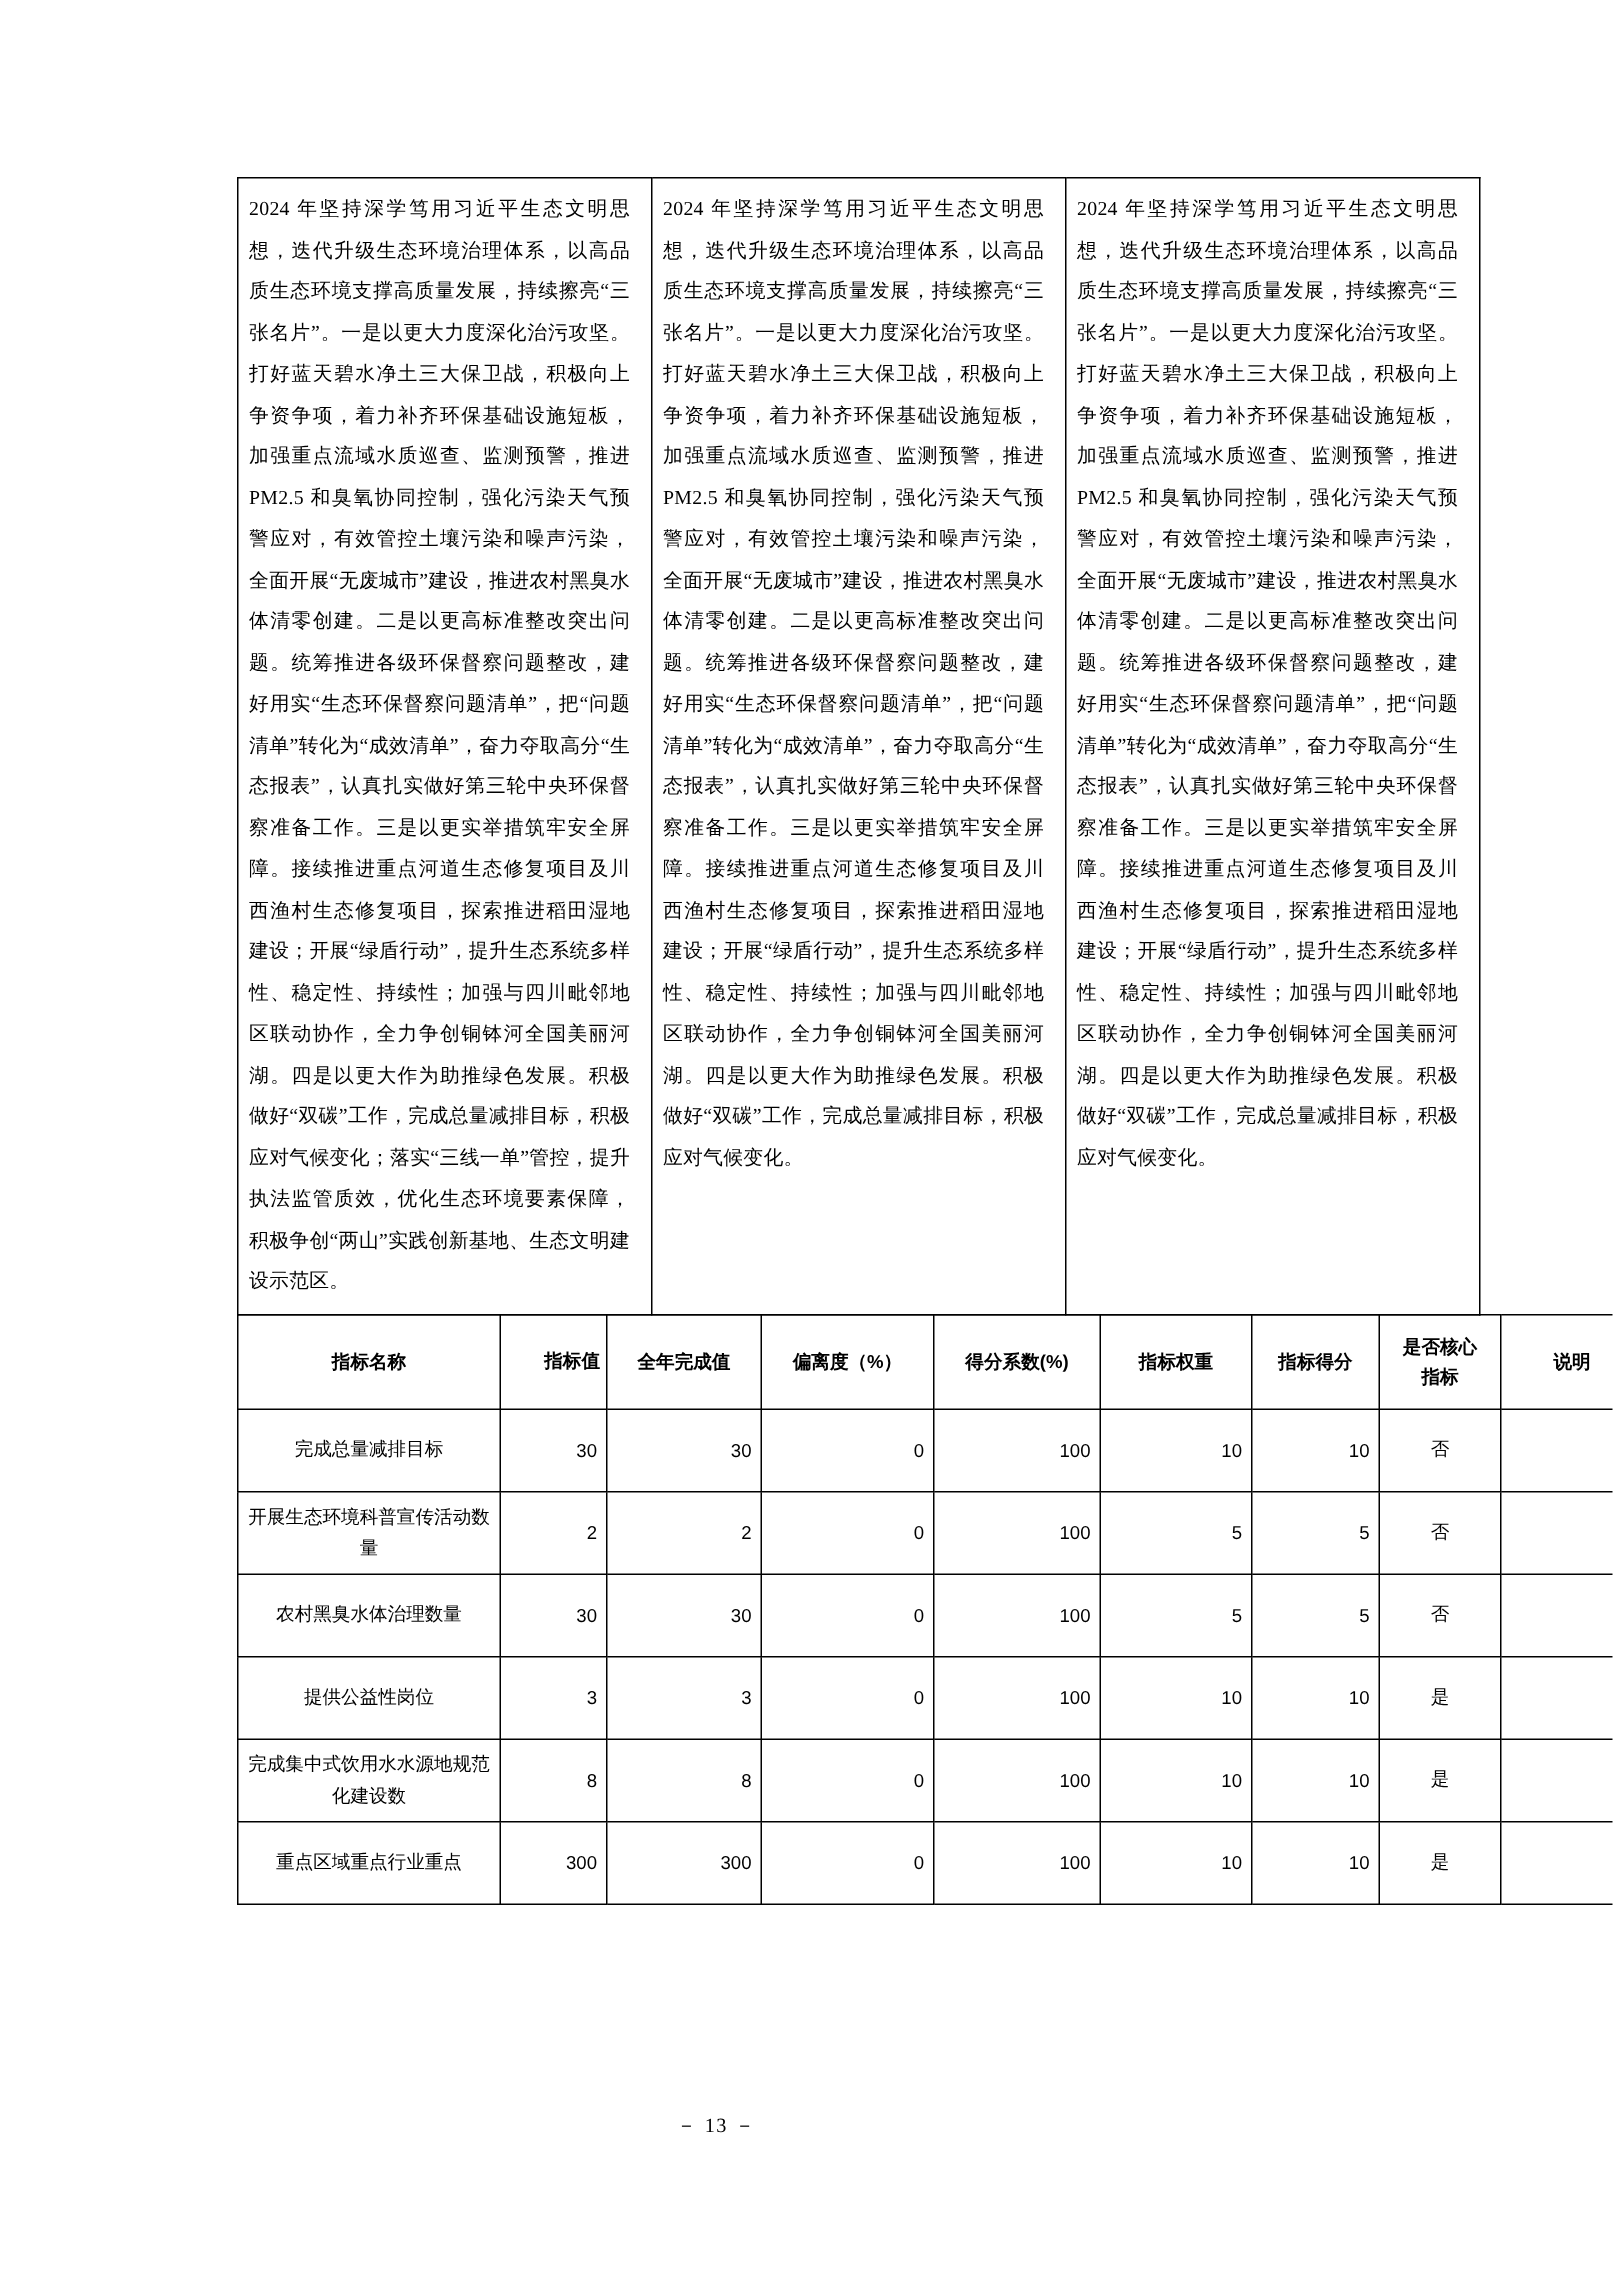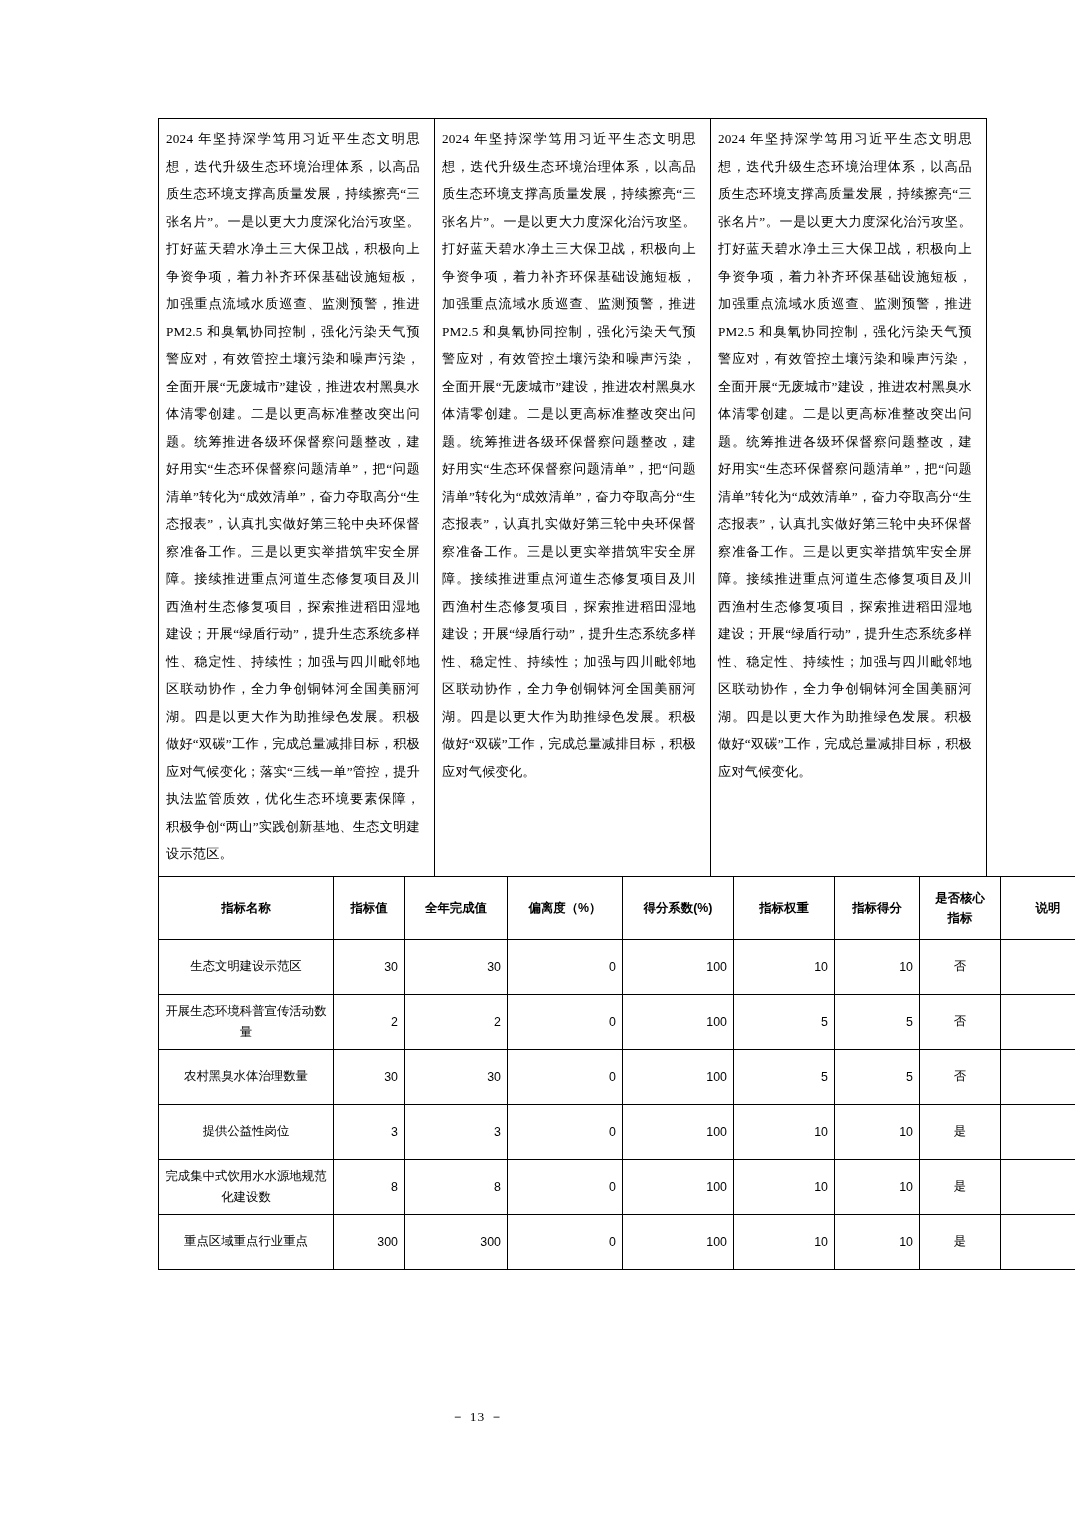--- a/index.html
+++ b/index.html
@@ -122,36 +122,36 @@
           <div class="para">2024 年坚持深学笃用习近平生态文明思想，迭代升级生态环境治理体系，以高品质生态环境支撑高质量发展，持续擦亮“三张名片”。一是以更大力度深化治污攻坚。打好蓝天碧水净土三大保卫战，积极向上争资争项，着力补齐环保基础设施短板，加强重点流域水质巡查、监测预警，推进 PM2.5 和臭氧协同控制，强化污染天气预警应对，有效管控土壤污染和噪声污染，全面开展“无废城市”建设，推进农村黑臭水体清零创建。二是以更高标准整改突出问题。统筹推进各级环保督察问题整改，建好用实“生态环保督察问题清单”，把“问题清单”转化为“成效清单”，奋力夺取高分“生态报表”，认真扎实做好第三轮中央环保督察准备工作。三是以更实举措筑牢安全屏障。接续推进重点河道生态修复项目及川西渔村生态修复项目，探索推进稻田湿地建设；开展“绿盾行动”，提升生态系统多样性、稳定性、持续性；加强与四川毗邻地区联动协作，全力争创铜钵河全国美丽河湖。四是以更大作为助推绿色发展。积极做好“双碳”工作，完成总量减排目标，积极应对气候变化。</div>
         </td>
       </tr>
     </tbody>
       </table>
 
     <table class="perf">
       <thead>
         <tr>
           <th class="c-name">指标名称</th>
-          <th class="c-val" style="text-align:center;">指标值</th>
+          <th class="c-val" style="text-align:right;font-family:Liberation Mono, monospace;">指标值</th>
           <th class="c-full" style="text-align:center;">全年完成值</th>
           <th class="c-dev" style="text-align:center;">偏离度（%）</th>
           <th class="c-coef" style="text-align:center;">得分系数(%)</th>
           <th class="c-weight" style="text-align:center;">指标权重</th>
           <th class="c-score" style="text-align:center;">指标得分</th>
           <th class="c-core">
             <div>是否核心</div>
             <div>指标</div>
           </th>
           <th class="c-note">说明</th>
         </tr>
       </thead>
       <tbody>
         <tr>
-          <td class="c-name">生态文明建设示范区</td>
+          <td class="c-name">完成总量减排目标</td>
           <td class="c-val">30</td>
           <td class="c-full">30</td>
           <td class="c-dev">0</td>
           <td class="c-coef">100</td>
           <td class="c-weight">10</td>
           <td class="c-score">10</td>
           <td class="c-core">否</td>
           <td class="c-note"></td>
         </tr>
         <tr>

